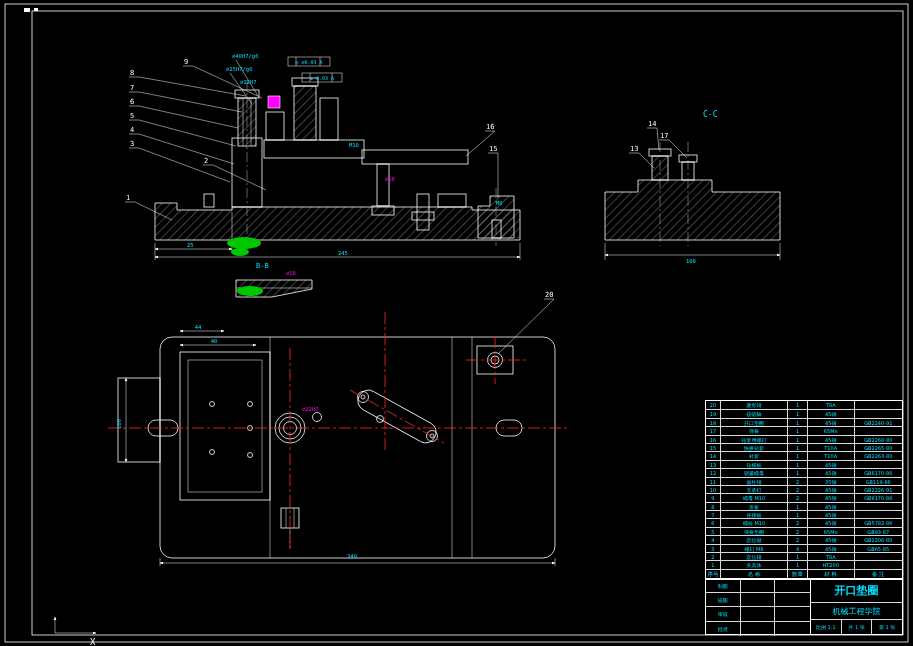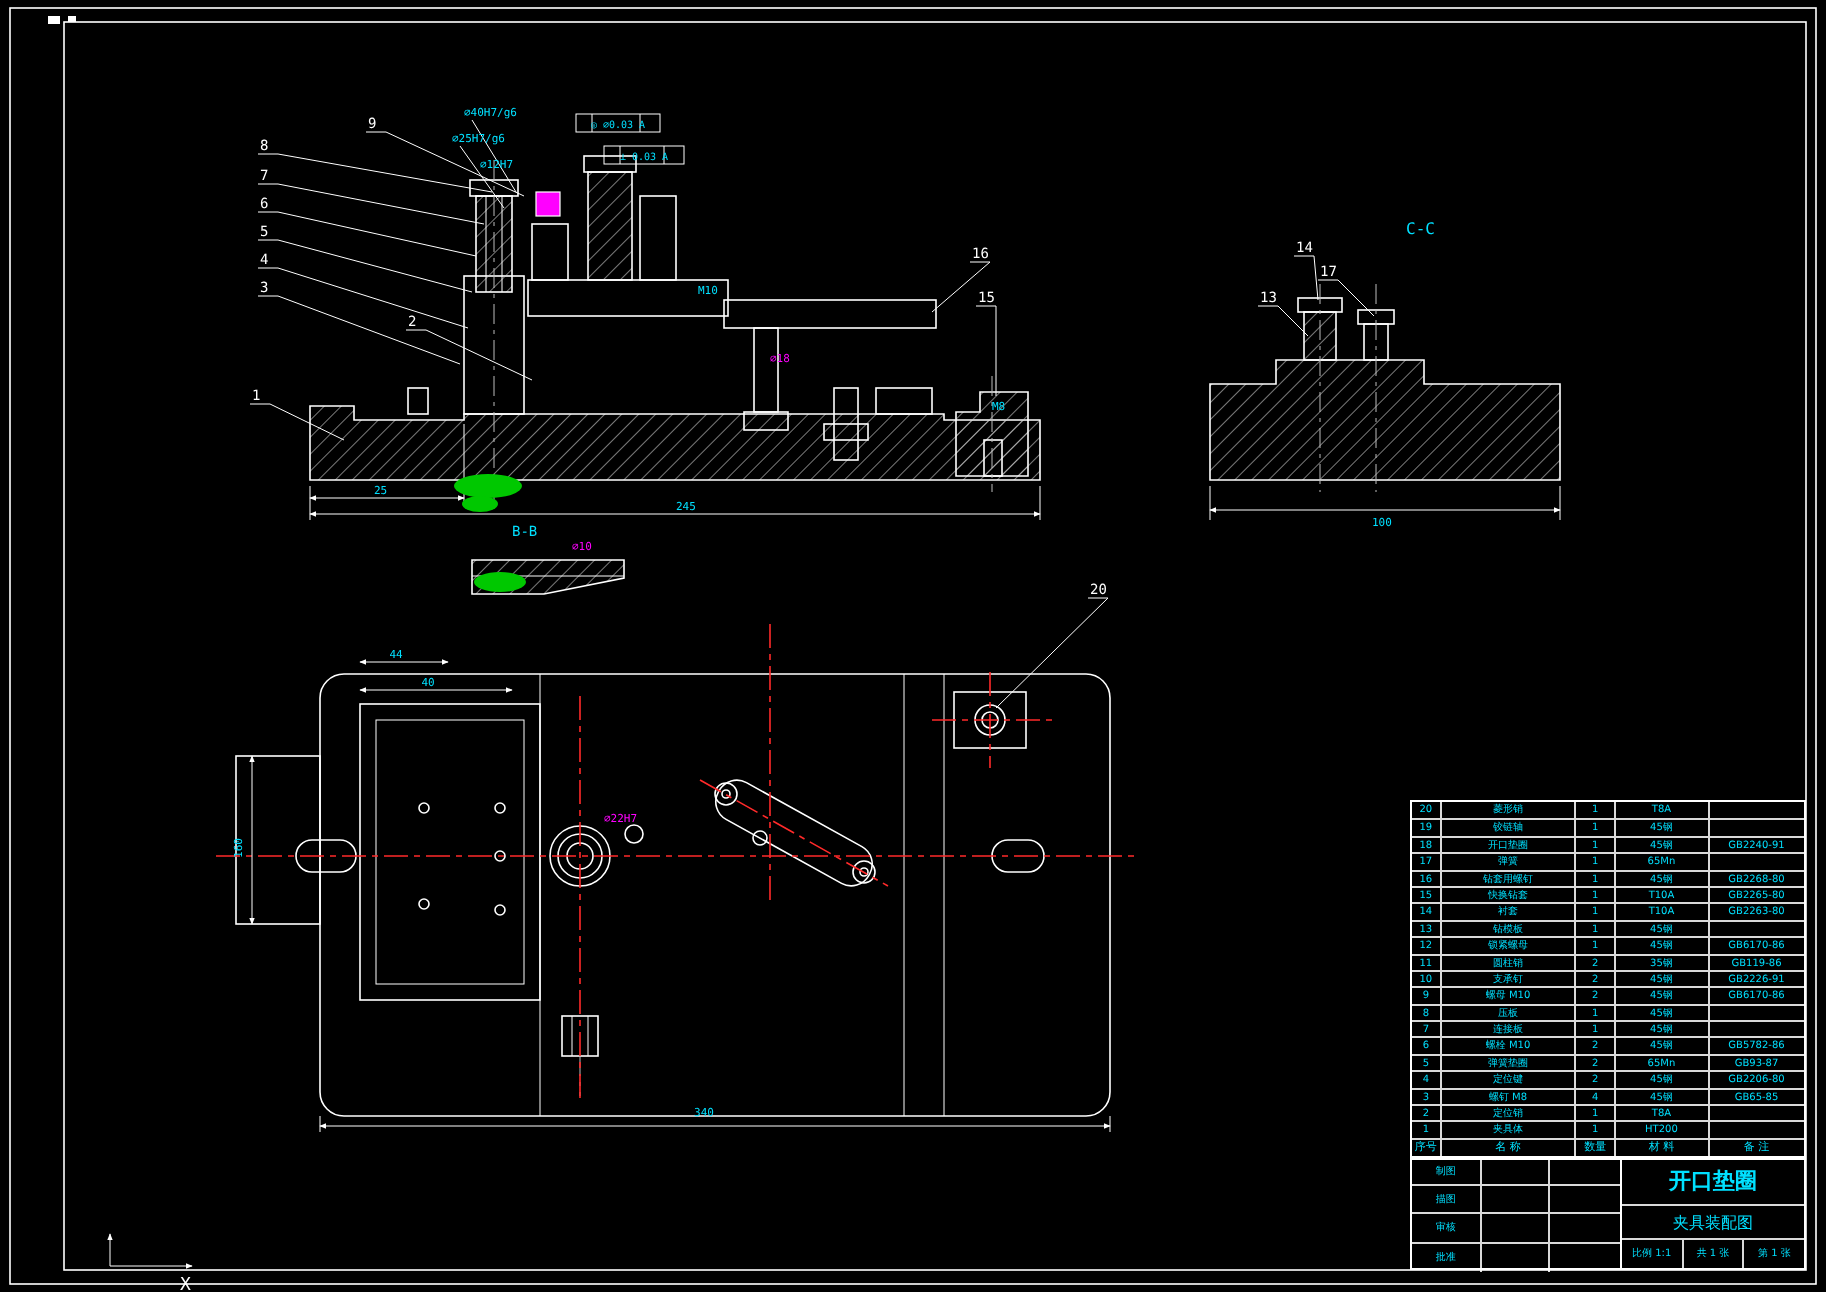--- a/index.html
+++ b/index.html
@@ -424,21 +424,21 @@
           <div class="tb-sign-cell"></div>
         </div>
         <div class="tb-sign-row">
           <div class="tb-sign-cell">批准</div>
           <div class="tb-sign-cell"></div>
           <div class="tb-sign-cell"></div>
         </div>
       </div>
   <div class="tb-right">
     <div class="tb-title">开口垫圈</div>
-    <div class="tb-org">夹具装配图</div>
+    <div class="tb-org">机械工程学院</div>
     <div class="tb-info">
       <div class="tb-info-cell"><span>比例</span> <span>1:1</span></div>
       <div class="tb-info-cell">共 1 张</div>
       <div class="tb-info-cell">第 1 张</div>
     </div>
   </div>
 </div>
 
 </div>
 

